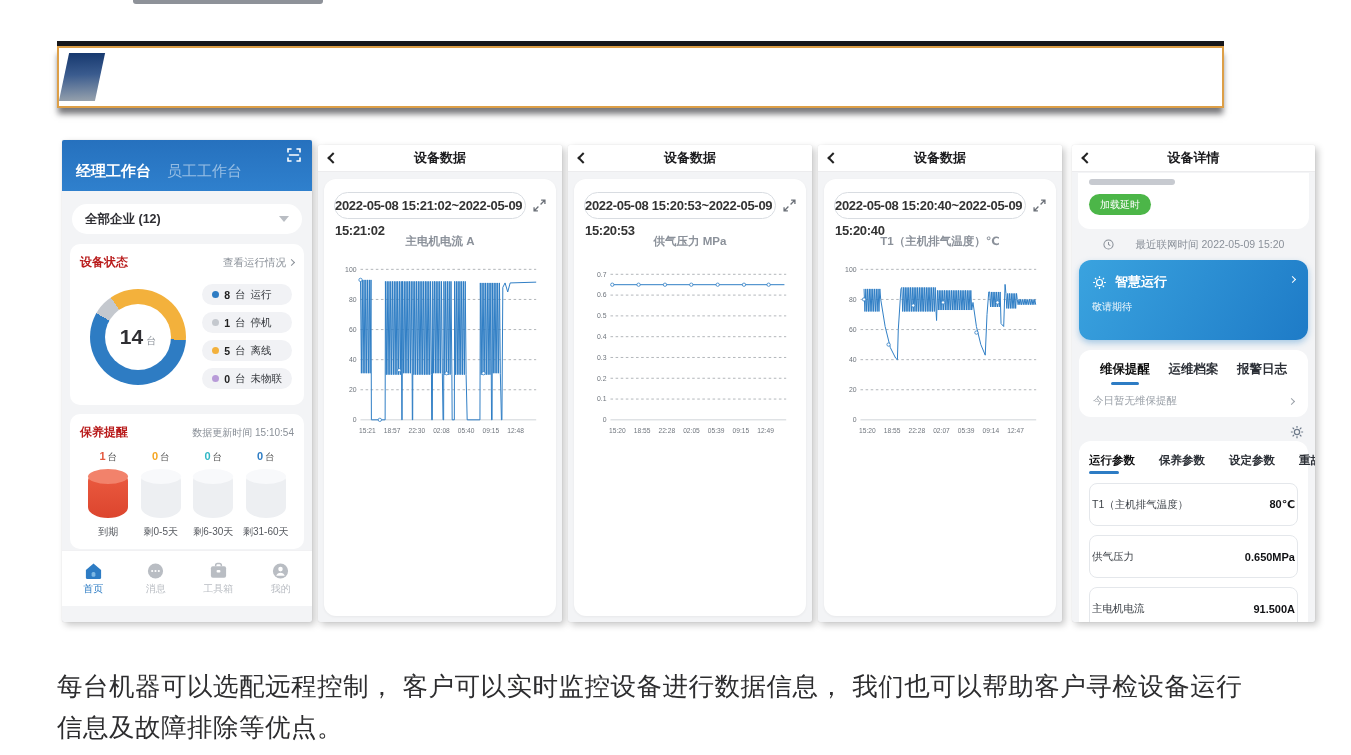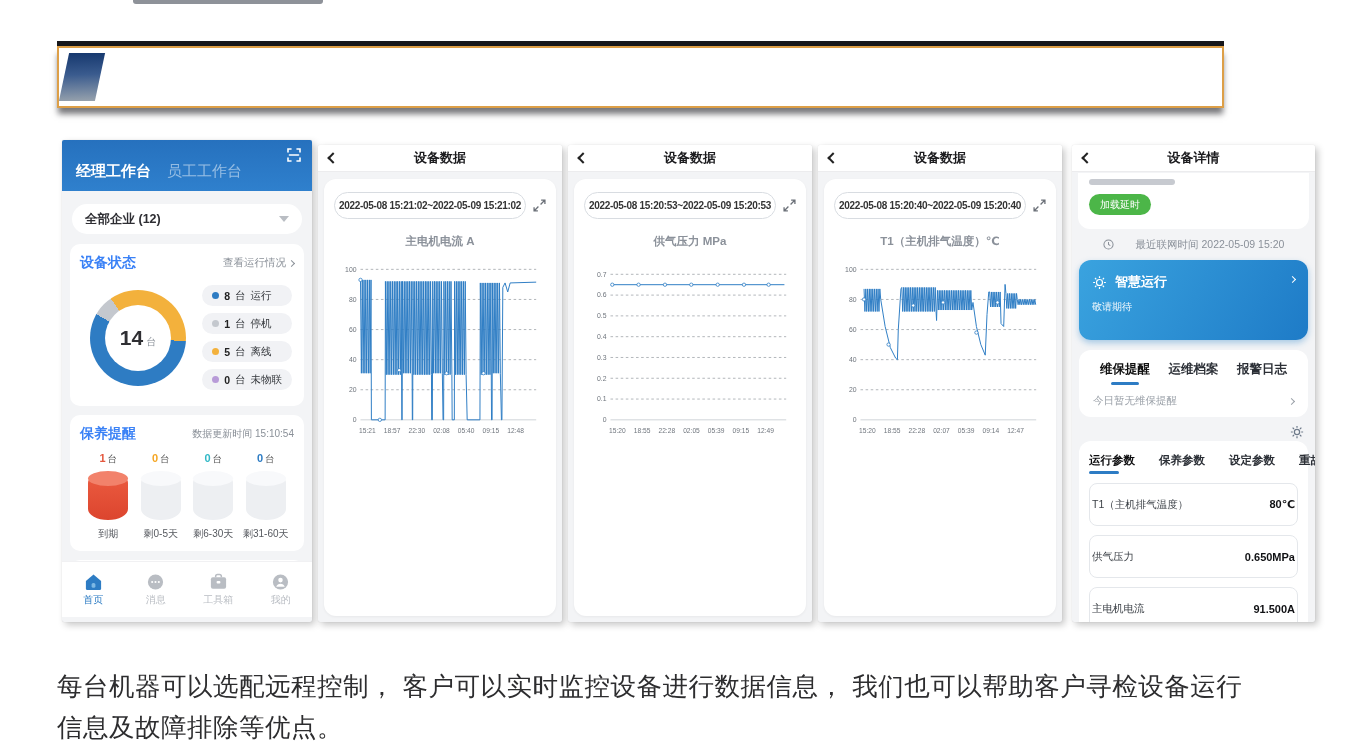--- a/index.html
+++ b/index.html
@@ -37,21 +37,21 @@
   .wb-tabs { display:flex; gap:16px; margin:14px 4px 0; }
   .wb-tab-active { color:#fff; font-weight:bold; font-size:15px; }
   .wb-tab { color:rgba(255,255,255,.5); font-size:15px; }
   .dropdown { margin:13px 10px 10px; background:#fff; border-radius:16px; height:30px;
     display:flex; align-items:center; justify-content:space-between; padding:0 13px;
     font-size:12.5px; font-weight:bold; color:#2e2e33; }
   .caret-down { width:0; height:0; border-left:5px solid transparent; border-right:5px solid transparent;
     border-top:6px solid #b9bdc3; }
   .card { background:#fff; border-radius:10px; margin:0 8px 9px; padding:10px; }
   .card-head { display:flex; align-items:center; justify-content:space-between; }
-  .card-title { font-size:14px; font-weight:bold; color:#3b82f6; }
+  .card-title { font-size:12px; font-weight:bold; color:#b91c1c; }
   .card-link { font-size:10.5px; color:#8a9098; display:flex; align-items:center; gap:3px; }
   .donut-row { display:flex; align-items:center; margin:13px 0 6px; }
   .donut { width:96px; height:96px; border-radius:50%; position:relative; margin-left:10px; flex:none; }
   .donut::after { content:''; position:absolute; inset:15px; background:#fff; border-radius:50%; }
   .donut-center { position:absolute; inset:0; display:flex; align-items:baseline; justify-content:center;
     z-index:2; top:36px; }
   .donut-num { font-size:21px; font-weight:bold; color:#2f2f33; }
   .donut-unit { font-size:10px; color:#8a9098; margin-left:3px; }
   .legend { margin-left:auto; display:flex; flex-direction:column; gap:7px; margin-right:2px; }
   .pill { background:#f1f2f5; border-radius:11px; padding:3.5px 10px; font-size:10.5px; color:#33363b;
@@ -61,35 +61,35 @@
   .m-updated { font-size:10px; color:#8a9098; }
   .m-cols { display:flex; justify-content:space-between; margin-top:9px; padding:0 2px; }
   .m-col { text-align:center; width:25%; }
   .m-count { font-size:11px; font-weight:bold; }
   .m-count .u { font-size:9.5px; color:#555; font-weight:normal; margin-left:2px; }
   .cyl { width:40px; height:48px; margin:6px auto 7px; border-radius:20px/11px; background:#edeff2; position:relative; }
   .cyl::before { content:''; position:absolute; top:-1px; left:0; width:100%; height:15px; border-radius:50%; background:#f8f9fb; }
   .cyl.alert { background:linear-gradient(180deg,#ec5c41,#dc452e); }
   .cyl.alert::before { background:#f2826b; }
   .m-label { font-size:10px; color:#55585e; }
-  .navbar { position:absolute; left:0; right:0; bottom:5px; height:56px; background:#fff;
+  .navbar { position:absolute; left:0; right:0; bottom:16px; height:56px; background:#fff;
     border-top:1px solid #f1f1f3; display:flex; z-index:5; }
   .nav-item { flex:1; display:flex; flex-direction:column; align-items:center; justify-content:center; gap:2px;
     color:#b9bdc3; font-size:10px; }
   .nav-item.active { color:#2d7cc4; }
 
   
   #phone2 { left:318px; width:244px; }
   #phone3 { left:568px; width:244px; }
   #phone4 { left:818px; width:244px; }
   .data-card { position:absolute; left:6px; right:6px; top:34px; bottom:6px; background:#fff;
     border-radius:12px; padding:13px 10px; box-shadow:0 1px 3px rgba(0,0,0,.05); }
   .date-row { display:flex; align-items:center; gap:7px; }
   .date-pill { flex:1; border:1px solid #d8dce1; border-radius:14px; height:27px; line-height:25px;
-    text-align:center; font-size:10px; font-weight:bold; color:#333; letter-spacing:-.3px; }
+    font-size:13px; font-weight:bold; color:#333; letter-spacing:-.3px; }
   .chart-title { text-align:center; font-size:11.5px; font-weight:bold; color:#8b919a; margin:15px 0 4px; }
   .chart { width:100%; display:block; }
 
   
   #phone5 { left:1072px; width:243px; }
   .p5-body { position:absolute; inset:28px 0 0 0; padding:0 7px; overflow:hidden; }
   .cardA { background:#fff; border-radius:0 0 12px 12px; height:56px; padding:5px 11px; margin:0 -1px; }
   .clip-bar { width:86px; height:6px; border-radius:3px; background:#c7cad0; margin-top:1px; }
   .badge-green { display:inline-block; margin-top:9px; background:#4cb648; color:#fff; font-size:10px;
     padding:3.5px 11px; border-radius:11px; }

